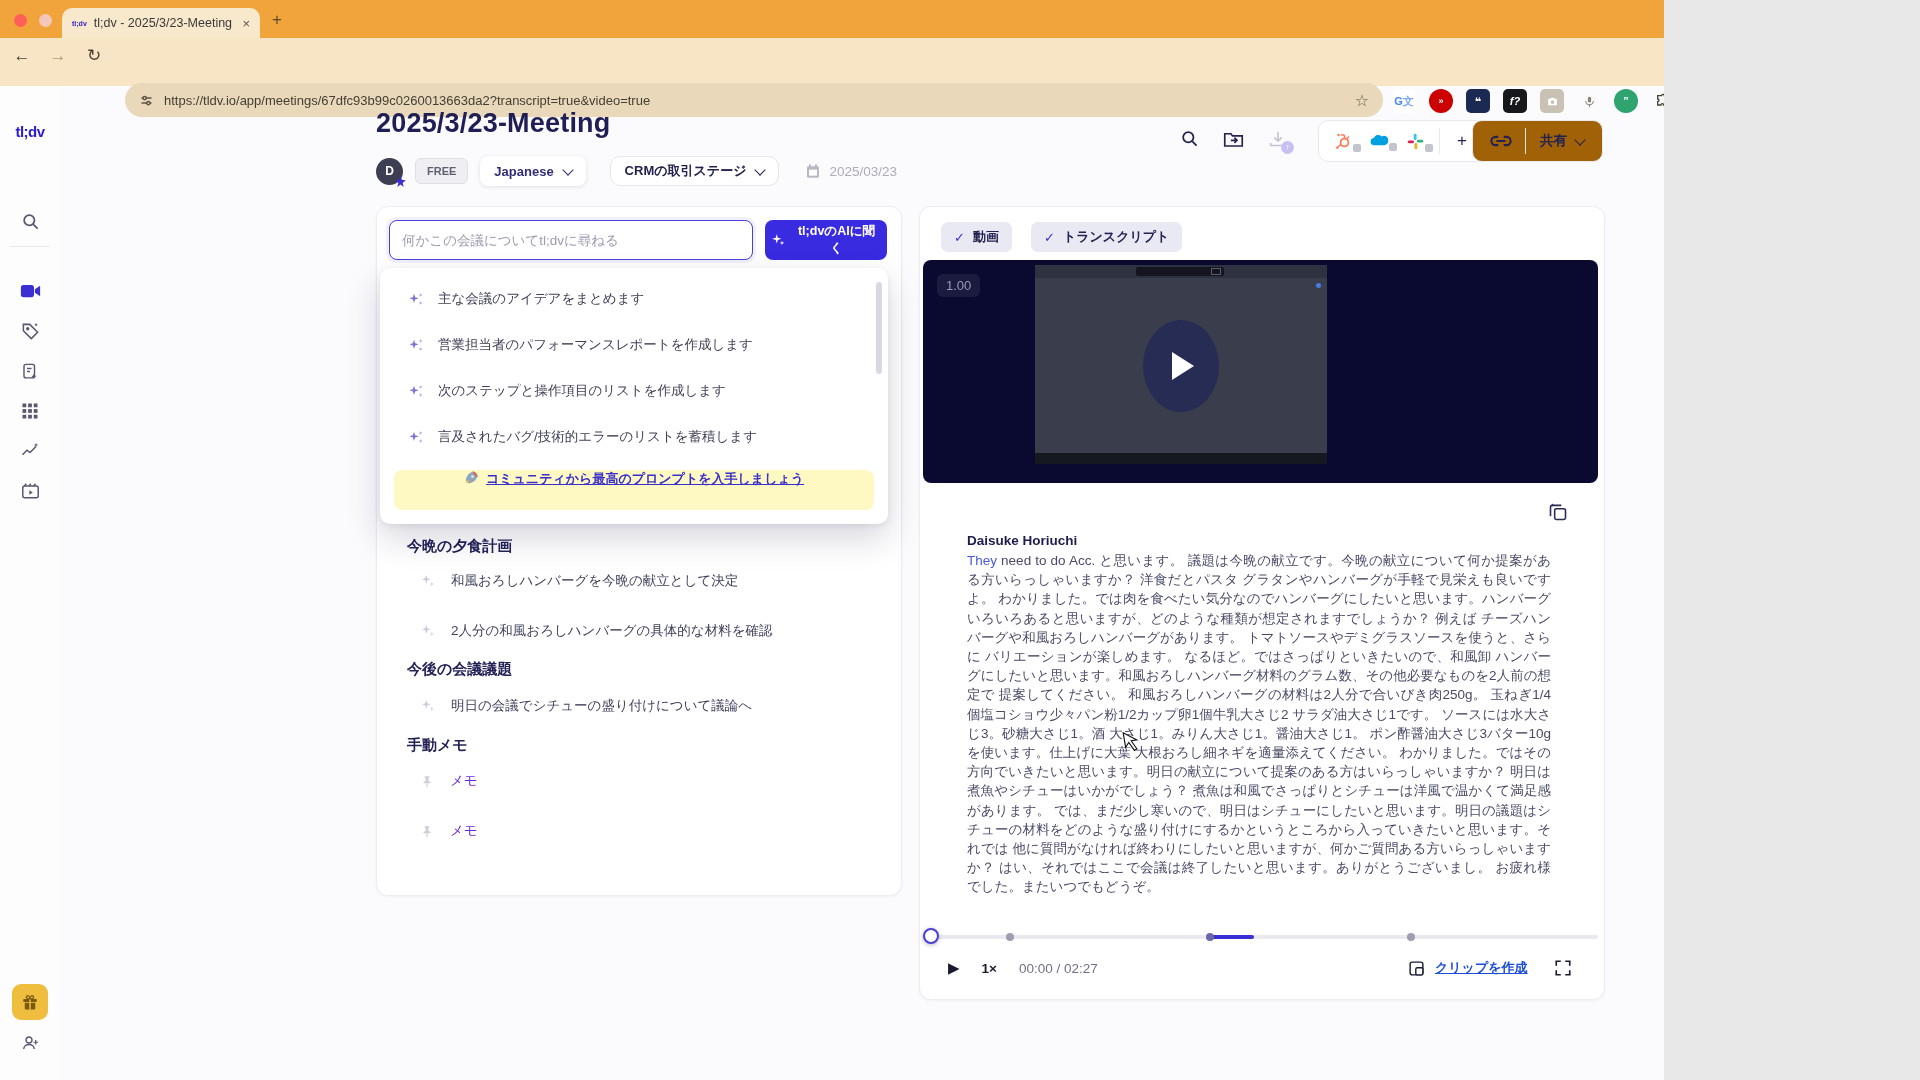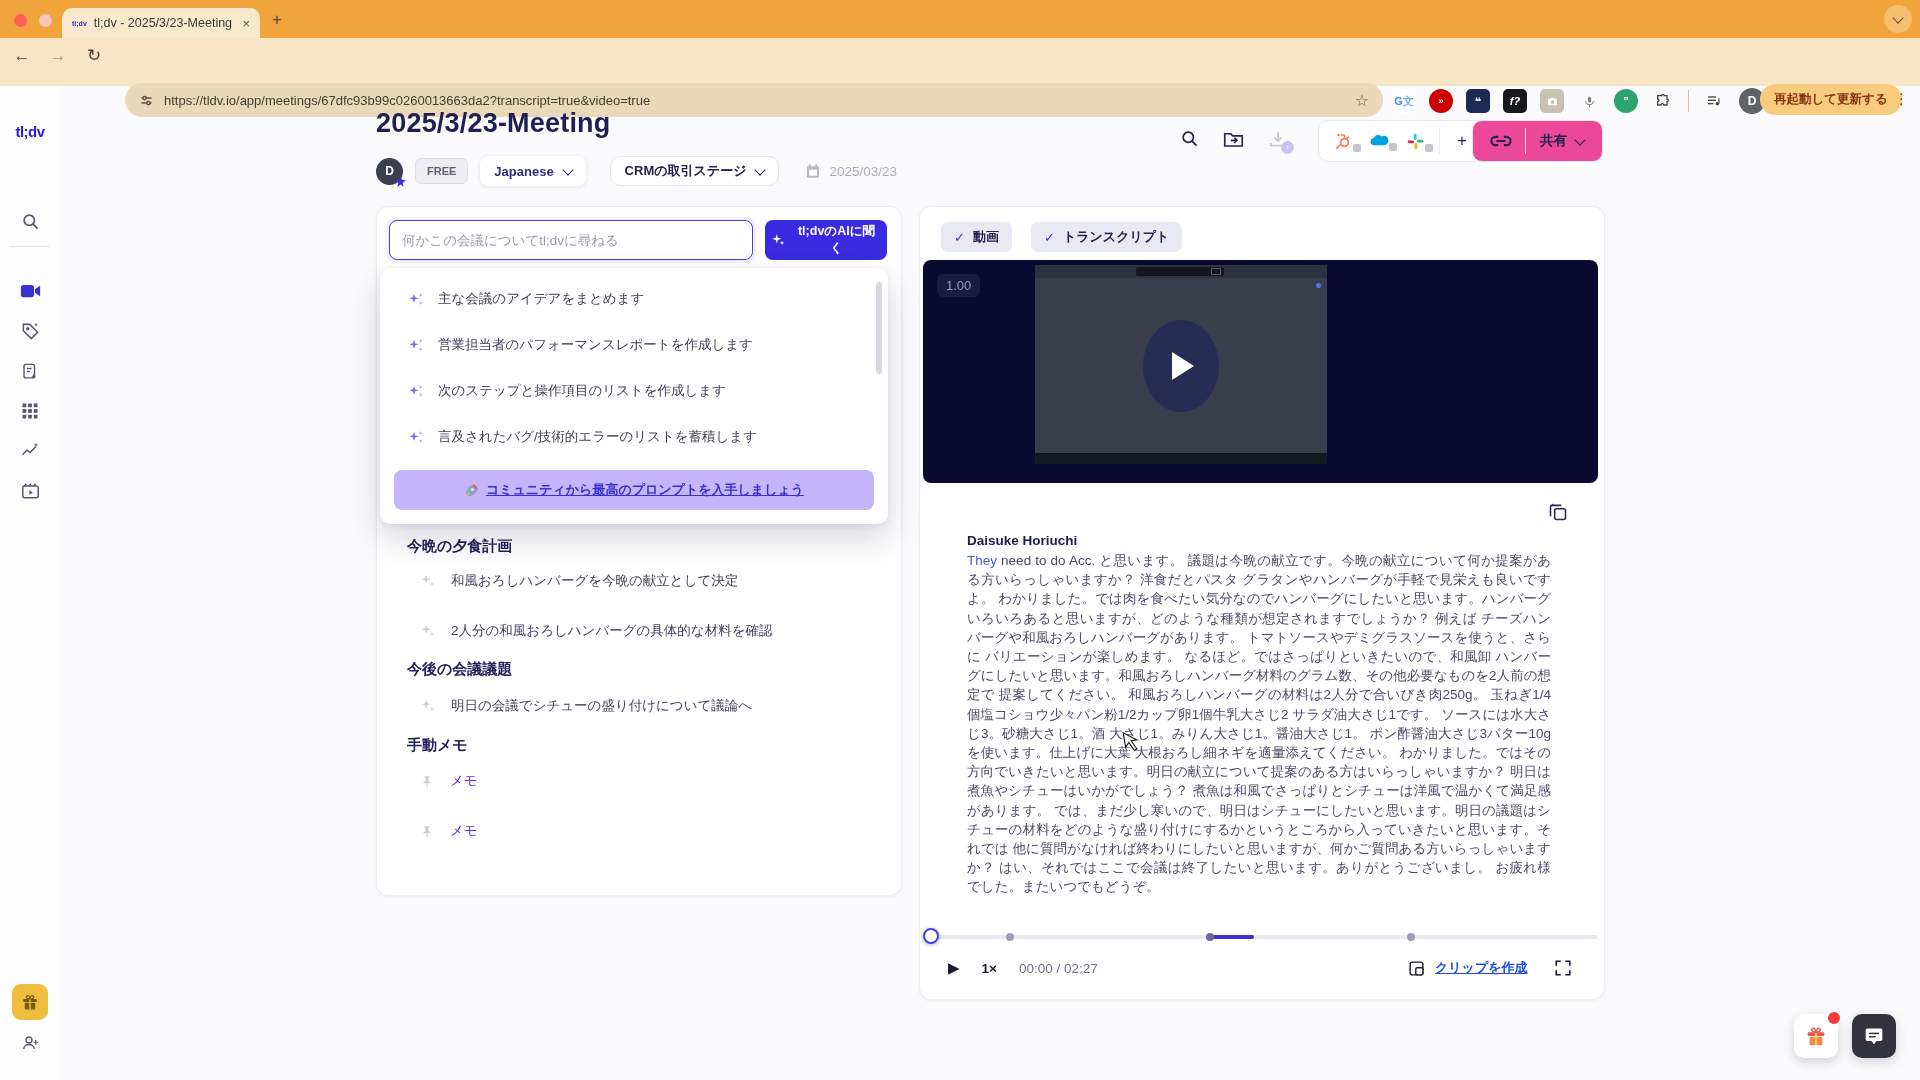--- a/index.html
+++ b/index.html
@@ -1,16 +1,16 @@
 <!DOCTYPE html>
 <html><head>
 <meta charset="utf-8">
 <style>
   html,body{margin:0;padding:0;background:#e8e8e8}
-  #screen{position:relative;width:1920px;height:1080px;overflow:hidden;background:#FBFBFD;
+  #screen{position:relative;width:1664px;height:1080px;overflow:hidden;background:#FBFBFD;
     font-family:"Liberation Sans","DejaVu Sans",sans-serif;-webkit-font-smoothing:antialiased}
   .abs{position:absolute}
   .flex{display:flex;align-items:center}
   .ic{display:inline-flex;align-items:center;justify-content:center}
   svg{display:block}
 
   
   .tabstrip{left:0;top:0;width:1920px;height:38px;background:#F1A33C}
   .light{width:13px;height:13px;border-radius:50%;display:inline-block;margin-right:8px}
   .tab{left:62px;top:8px;width:198px;height:30px;background:#F8E8CC;border-radius:10px 10px 0 0;
@@ -44,21 +44,21 @@
   
   .aiinput{border:1.6px solid #4A3FD6;border-radius:8px;background:#fff;box-shadow:0 0 0 3px rgba(74,63,214,.08);
     font-size:13.5px;color:#3A3A55;padding:0 12px;box-sizing:border-box;outline:none;
     font-family:"Liberation Sans","DejaVu Sans",sans-serif}
   .aiinput::placeholder{color:#9B9BAF}
   .askbtn{background:#382BE0;color:#fff;border:none;border-radius:8px;font-weight:bold;font-size:12.5px;
     display:flex;align-items:center;justify-content:center;gap:7px;cursor:pointer;
     font-family:"Liberation Sans","DejaVu Sans",sans-serif}
   .dropdown{background:#fff;border-radius:10px;box-shadow:0 14px 34px rgba(25,25,70,.18),0 2px 6px rgba(25,25,70,.08)}
   .sugg{display:flex;align-items:center;gap:14px;height:46px;padding-left:28px;font-size:13.5px;color:#3F3F56;cursor:pointer}
-  .community{background:#c4b5fd;border-radius:8px;display:flex;align-items:center;justify-content:center;gap:7px}
+  .community{background:#fef9c3;border-radius:8px;display:flex;justify-content:center;gap:7px}
   .community a{font-size:13px;font-weight:bold;color:#3A30C9;text-decoration:underline}
 
   
   .secheading{font-size:15px;font-weight:bold;color:#232258}
   .noteitem{display:flex;align-items:flex-start;gap:16px;font-size:13.5px;color:#3F3F5A}
   .memoitem{display:flex;align-items:center;gap:16px;font-size:13.5px;color:#6d28d9}
 
   
   .tabpill{background:#E9E9F4;border-radius:7px;height:30px;display:flex;align-items:center;gap:8px;
     padding:0 13px;font-size:13px;font-weight:bold;color:#232250;cursor:pointer}
@@ -302,21 +302,21 @@
           <rect x="14" y="9.5" width="9" height="4" rx="2" fill="#2EB67D"></rect>
           <rect x="10.5" y="14" width="4" height="9" rx="2" fill="#ECB22E"></rect>
           <rect x="1" y="10.5" width="9" height="4" rx="2" fill="#E01E5A"></rect>
         </svg>
       <span style="position:absolute;right:0;bottom:-2px;width:8px;height:8px;background:#C4C4CF;border-radius:2px"></span>
     </span>
     <span style="width:1px;height:26px;background:#E8E8EE;margin:0 6px"></span>
     <span class="ic" style="width:32px;font-size:17px;color:#23224E">+</span>
   </div>
 
-  <div class="abs flex" style="left:1472px;top:120px;height:40px;border:1px solid #E8E8EE;border-radius:10px;background:#ec4899;padding:0 4px">
+  <div class="abs flex" style="left:1472px;top:120px;height:40px;border:1px solid #E8E8EE;border-radius:10px;background:#a16207;padding:0 4px">
     <span class="ic" style="width:48px">
       <svg width="22" height="12" viewBox="0 0 24 12" fill="none" stroke="#23224E" stroke-width="2.2">
           <path d="M9 1.5H6a4.5 4.5 0 0 0 0 9h3M15 1.5h3a4.5 4.5 0 0 1 0 9h-3M7 6h10"></path>
         </svg>
     </span>
     <span style="width:1px;height:26px;background:#E8E8EE"></span>
     <span class="flex" style="gap:9px;padding:0 14px;font-size:13.5px;font-weight:bold;color:#23224E">
       <span>共有</span>
       <span class="chev"></span>
     </span>

